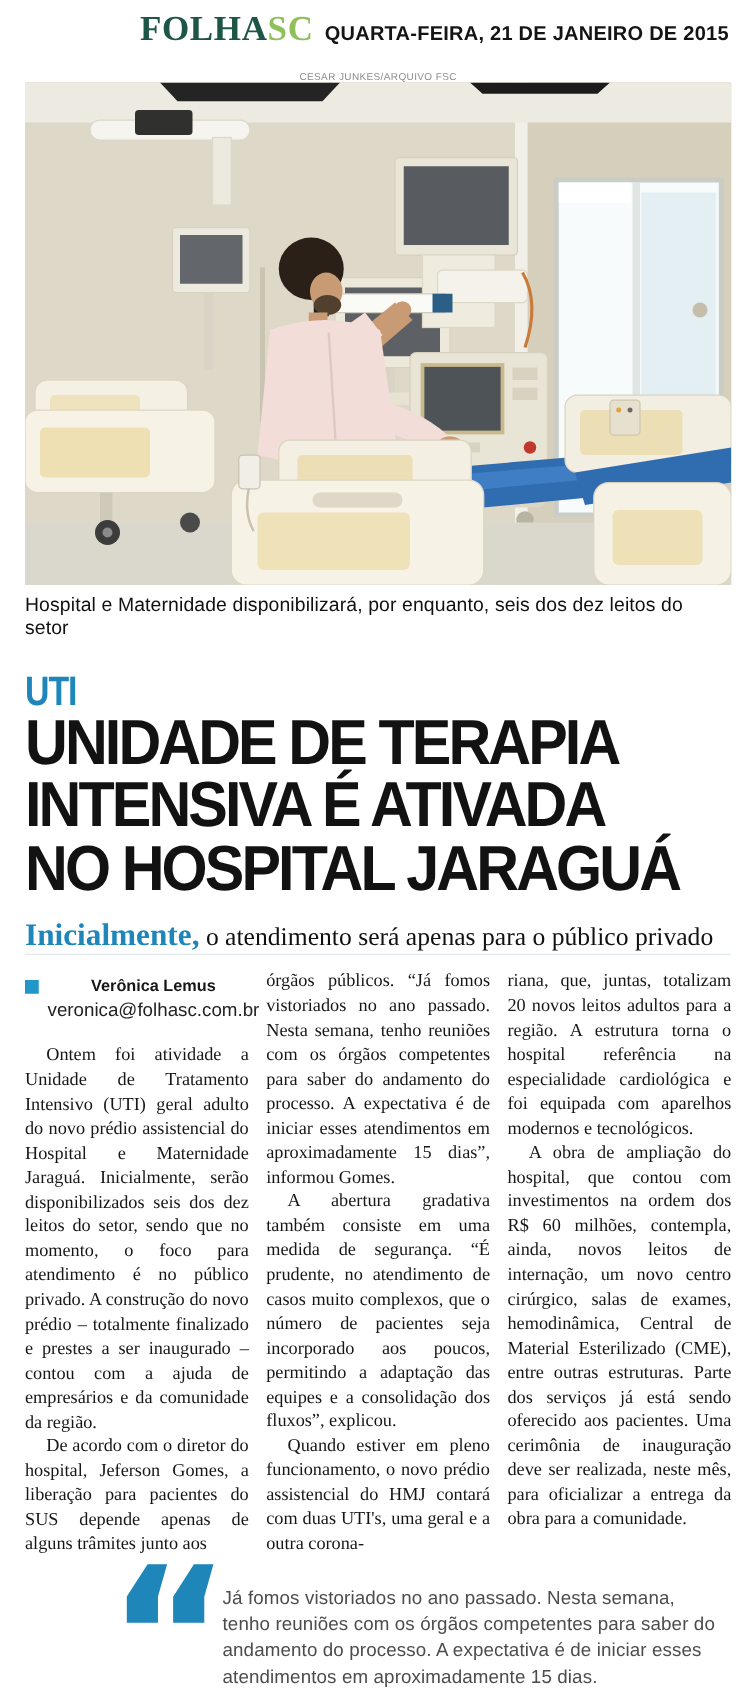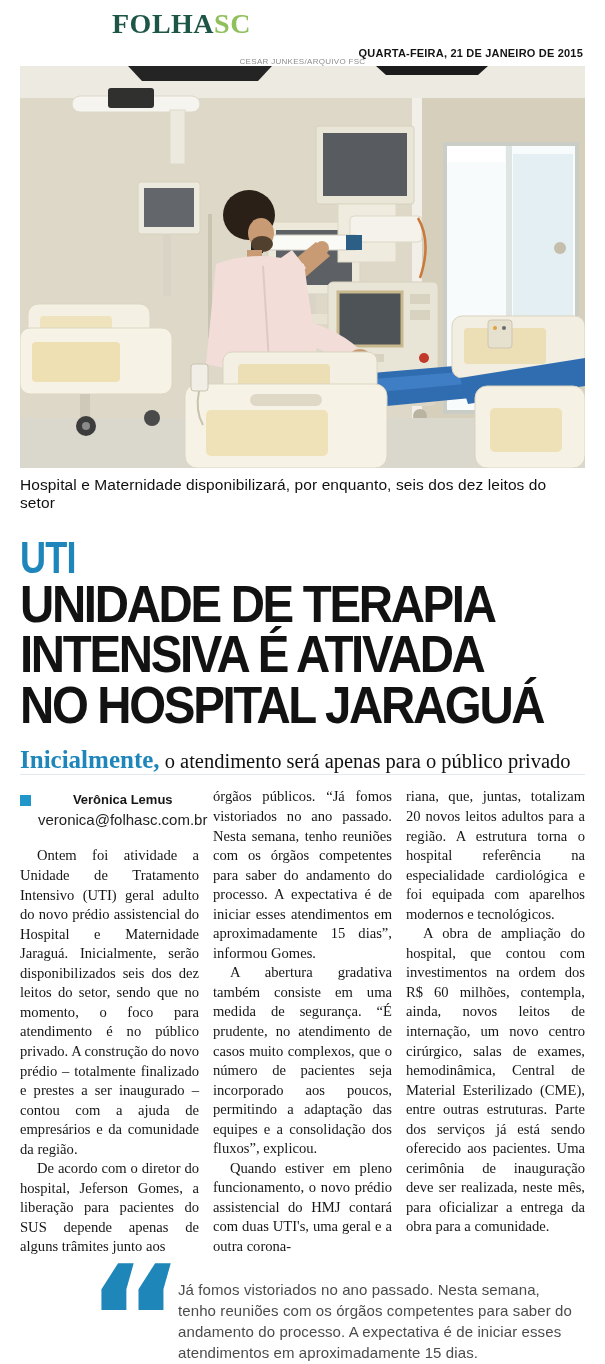--- a/index.html
+++ b/index.html
@@ -1,31 +1,31 @@
 <!DOCTYPE html>
 <html><head>
 <meta charset="utf-8">
 <style>
   html,body{margin:0;padding:0;background:#fff;}
   .page{width:605px;height:1364px;background:#fff;overflow:hidden;position:relative;
         font-family:"Liberation Sans",sans-serif;color:#111;}
   
-  .masthead{display:flex;align-items:flex-start;padding:10px 22px 0 22px;height:38px;flex-direction:column;}
+  .masthead{display:flex;align-items:flex-start;padding:10px 22px 0 22px;height:38px;}
   .logo{margin-left:90px;font-family:"Liberation Serif",serif;font-weight:bold;font-size:28px;
         letter-spacing:.5px;line-height:1;}
   .logo-dark{color:#1d5547;}
   .logo-light{color:#8fc05c;}
-  .edition-date{margin-left:auto;font-size:11px;font-weight:bold;letter-spacing:.2px;padding-top:9px;color:#141414;}
+  .edition-date{margin-left:auto;font-size:16px;font-weight:bold;letter-spacing:.2px;padding-top:9px;color:#141414;}
   .credit{text-align:center;padding:0 22px;font-size:8px;color:#8d8d8d;margin-top:9px;letter-spacing:.3px;}
   
   .photo{margin:2px 20px 0 20px;width:565px;height:402px;position:relative;background:#ded8c8;}
   .photo svg{display:block;}
   .caption{margin:8px 20px 0 20px;font-weight:normal;font-size:15.5px;color:#101010;letter-spacing:.1px;}
   
-  .kicker{margin:24px 20px 0 20px;color:#1e86ba;font-size:44px;font-weight:bold;line-height:1;}
+  .kicker{margin:24px 20px 0 20px;color:#1e86ba;font-size:33px;font-weight:bold;line-height:1;}
   .kicker span{display:inline-block;transform:scaleX(.82);transform-origin:left;letter-spacing:-1px;}
   .headline{margin:12px 20px 0 20px;}
   .hl{display:block;white-space:nowrap;line-height:.99;}
   .hl span{display:inline-block;transform:scaleX(.93);transform-origin:left;
            font-size:51px;font-weight:bold;color:#121212;letter-spacing:-2.5px;}
   .subhead{margin:15px 20px 0 20px;font-family:"Liberation Serif",serif;font-size:20.5px;color:#101010;
            border-bottom:1px solid #e2e9ee;padding-bottom:0;white-space:nowrap;}
   .subhead .lead{color:#1e86ba;font-weight:bold;font-size:25px;}
   
   .body3col{display:flex;gap:14px;margin:12px 20px 0 20px;font-family:"Liberation Serif",serif;

